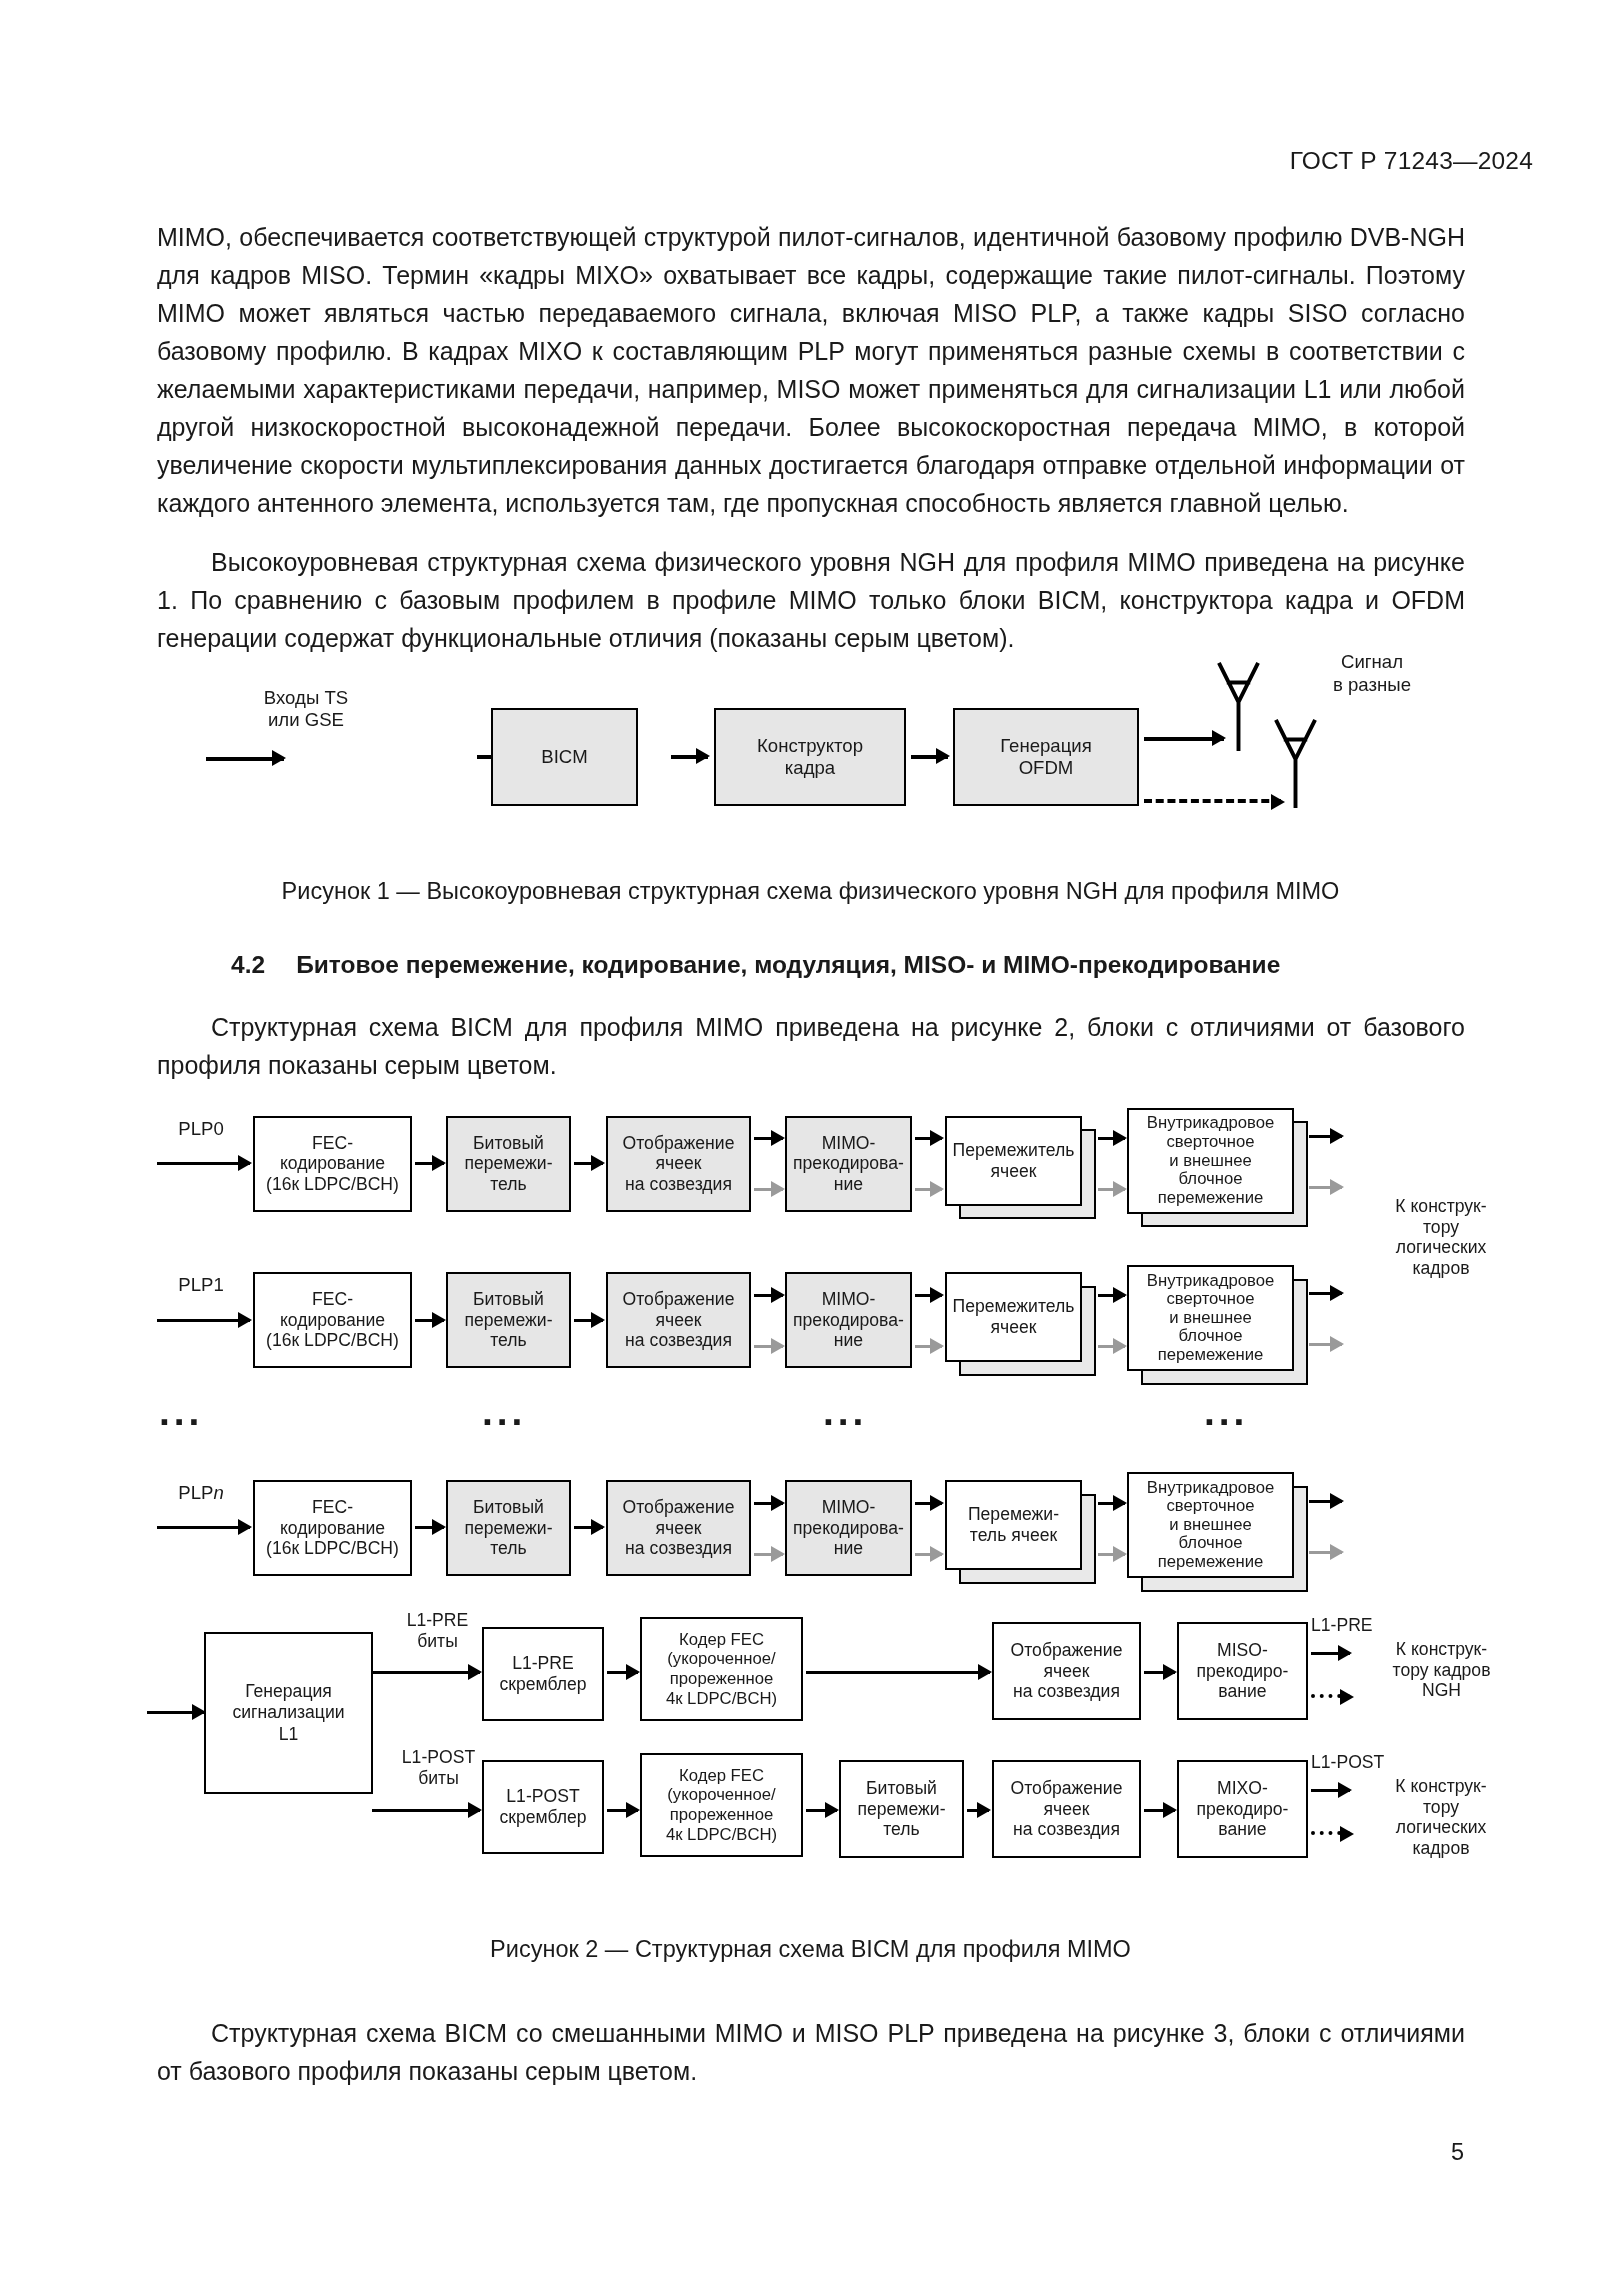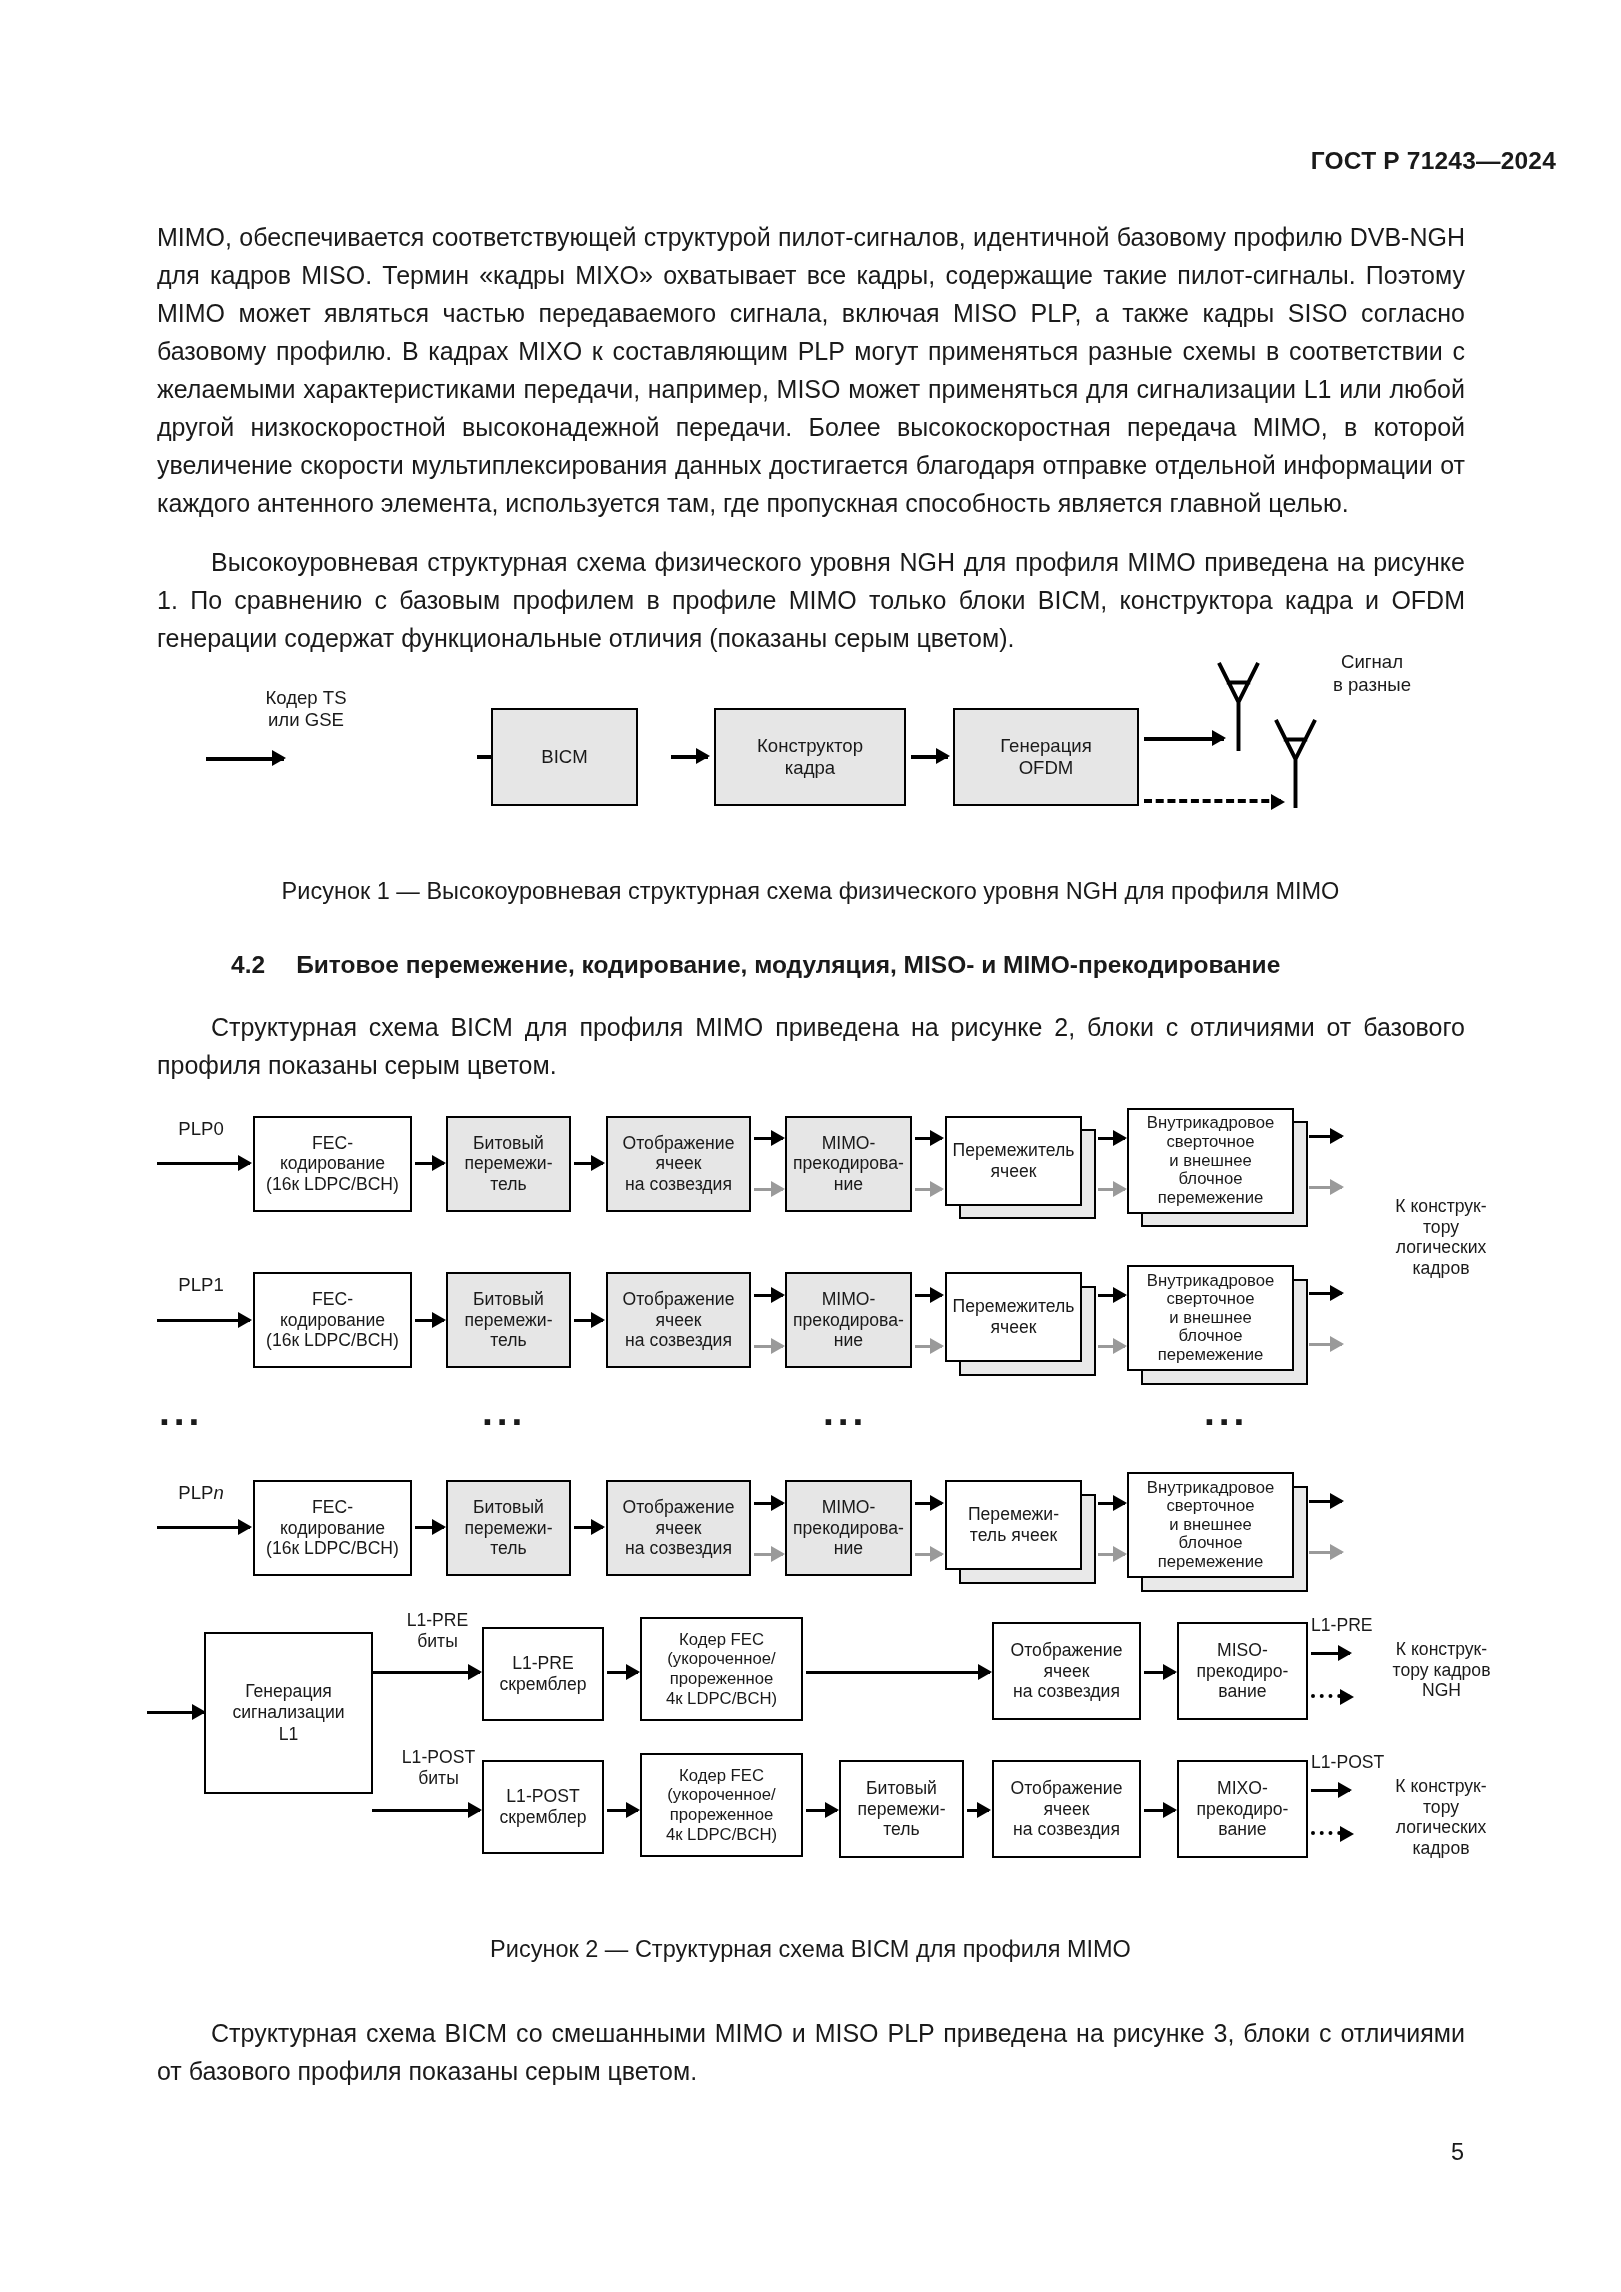--- a/index.html
+++ b/index.html
@@ -9,22 +9,22 @@
     font-family:"Liberation Sans","DejaVu Sans",sans-serif;
     color:#1a1a1a;
     position:relative;
     overflow:hidden;
   }
   .page{position:relative;width:1621px;height:2293px;}
 
   
   .header{
     position:absolute;left:0;right:0;top:147px;
-    text-align:right;padding-right:65px;
-    font-size:24.5px;font-weight:bold;letter-spacing:0.2px;
+    text-align:right;padding-right:88px;
+    font-size:24.5px;font-weight:normal;letter-spacing:0.2px;
   }
 
   
   .content{position:absolute;left:157px;top:218px;width:1308px;}
   p.body{
     margin:0;
     font-size:25px;
     line-height:38px;
     text-align:justify;
     text-justify:inter-word;
@@ -117,21 +117,21 @@
   <div class="content" style="top:218px;">
     <p class="body">MIMO, обеспечивается соответствующей структурой пилот-сигналов, идентичной базовому профилю DVB-NGH для кадров MISO. Термин «кадры MIXO» охватывает все кадры, содержащие такие пилот-сигналы. Поэтому MIMO может являться частью передаваемого сигнала, включая MISO PLP, а также кадры SISO согласно базовому профилю. В кадрах MIXO к составляющим PLP могут применяться разные схемы в соответствии с желаемыми характеристиками передачи, например, MISO может применяться для сигнализации L1 или любой другой низкоскоростной высоконадежной передачи. Более высокоскоростная передача MIMO, в которой увеличение скорости мультиплексирования данных достигается благодаря отправке отдельной информации от каждого антенного элемента, используется там, где пропускная способность является главной целью.</p>
   </div>
 
   <div class="content" style="top:531px;margin-top:12px;">
     <p class="body indent">Высокоуровневая структурная схема физического уровня NGH для профиля MIMO приведена на рисунке 1. По сравнению с базовым профилем в профиле MIMO только блоки BICM, конструктора кадра и OFDM генерации содержат функциональные отличия (показаны серым цветом).</p>
   </div>
 
   <div class="fig" id="fig1" style="left:0;top:667px;width:1621px;height:196px;">
 
-    <div class="lbl" style="left:218px;top:19.6px;width:176px;">Кодер TS
+    <div class="lbl" style="left:218px;top:19.6px;width:176px;">Входы TS
 или GSE</div>
 
     <div class="ar" style="left:206px;top:90px;width:78px;"></div>
 
 
     <div class="ar" style="left:477px;top:88px;width:37px;"></div>
 
     <div class="box gray" style="left:491px;top:41px;width:147px;height:98px;">
       <span style="white-space:pre-line;">BICM</span>
     </div>

